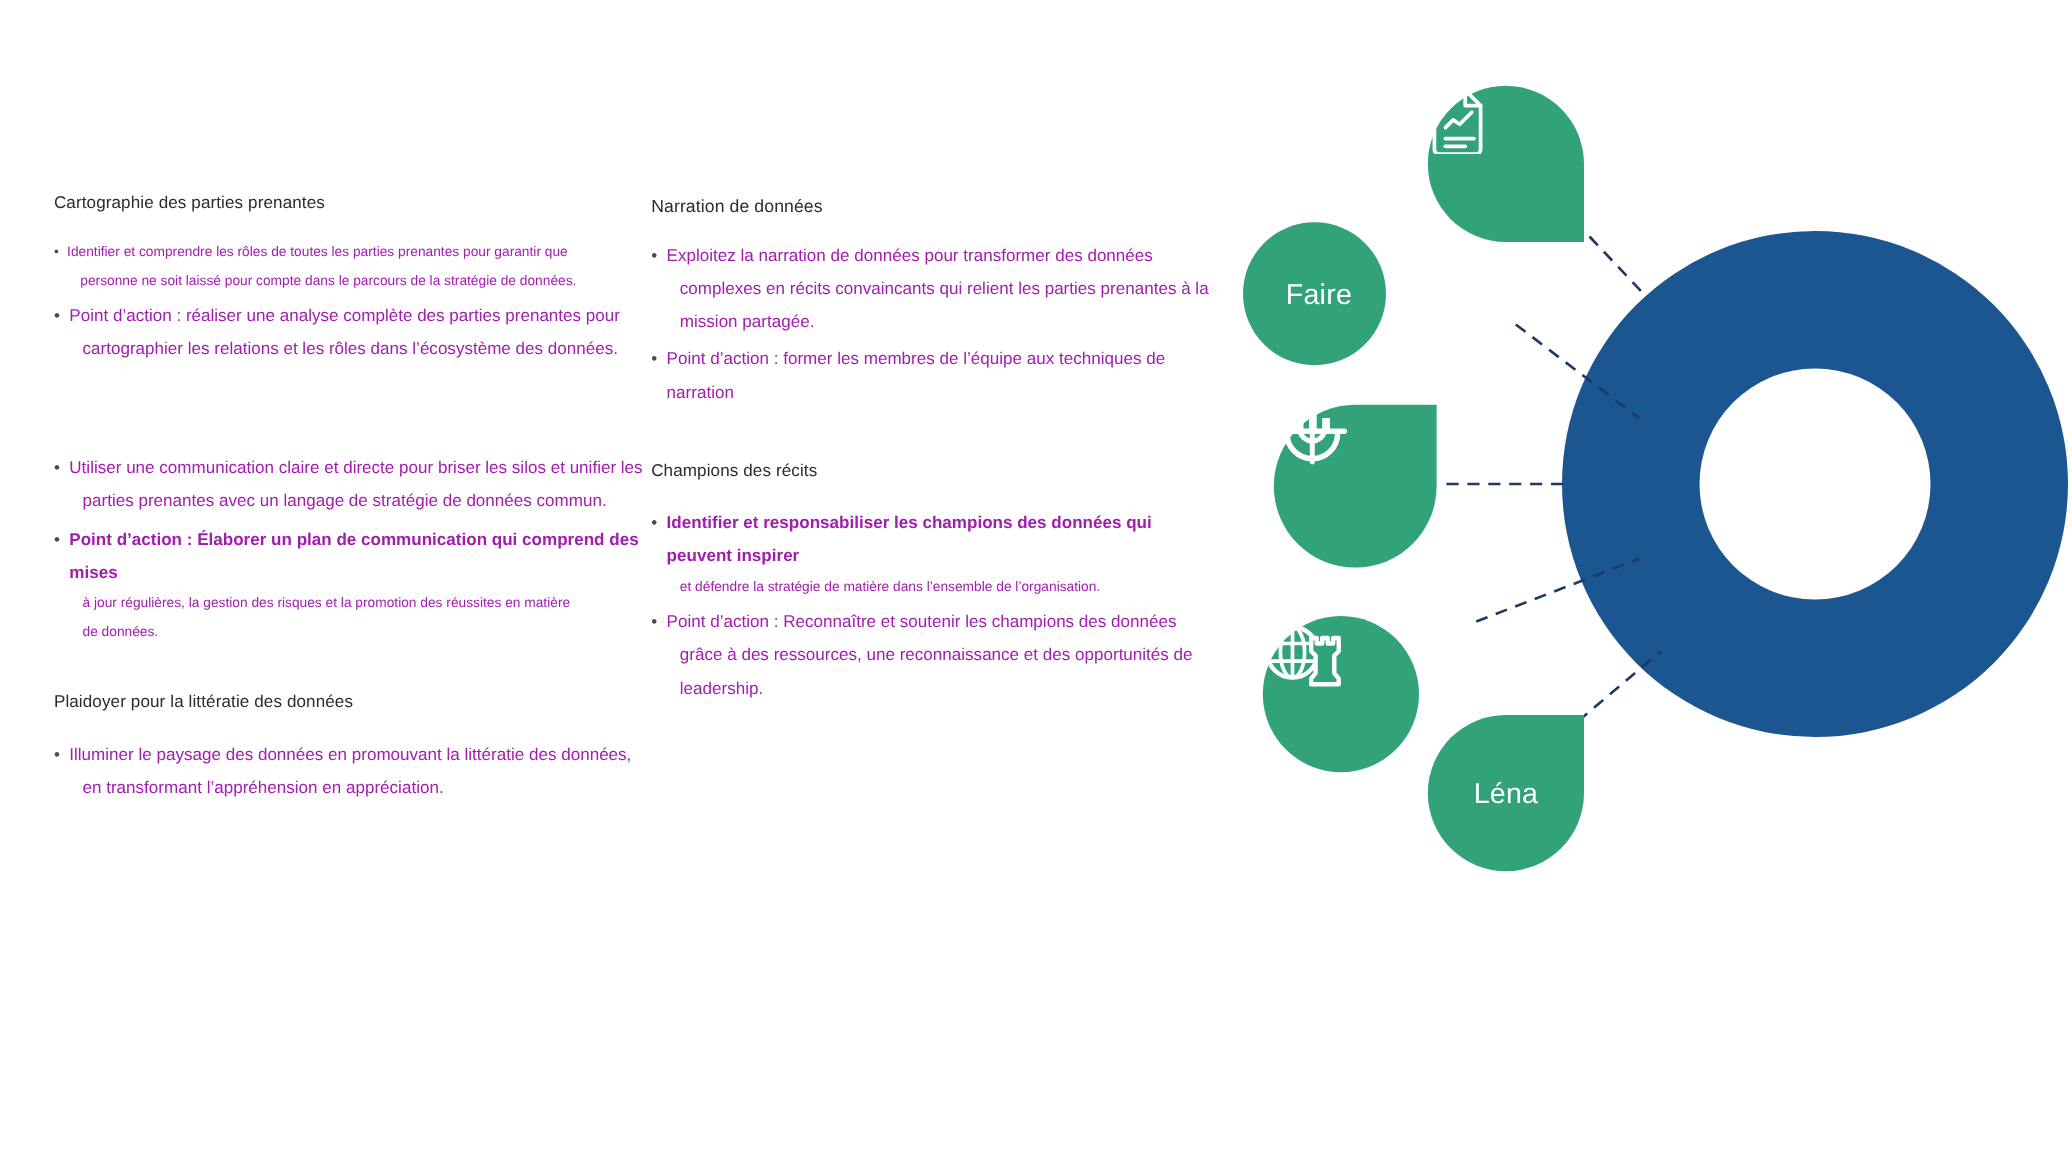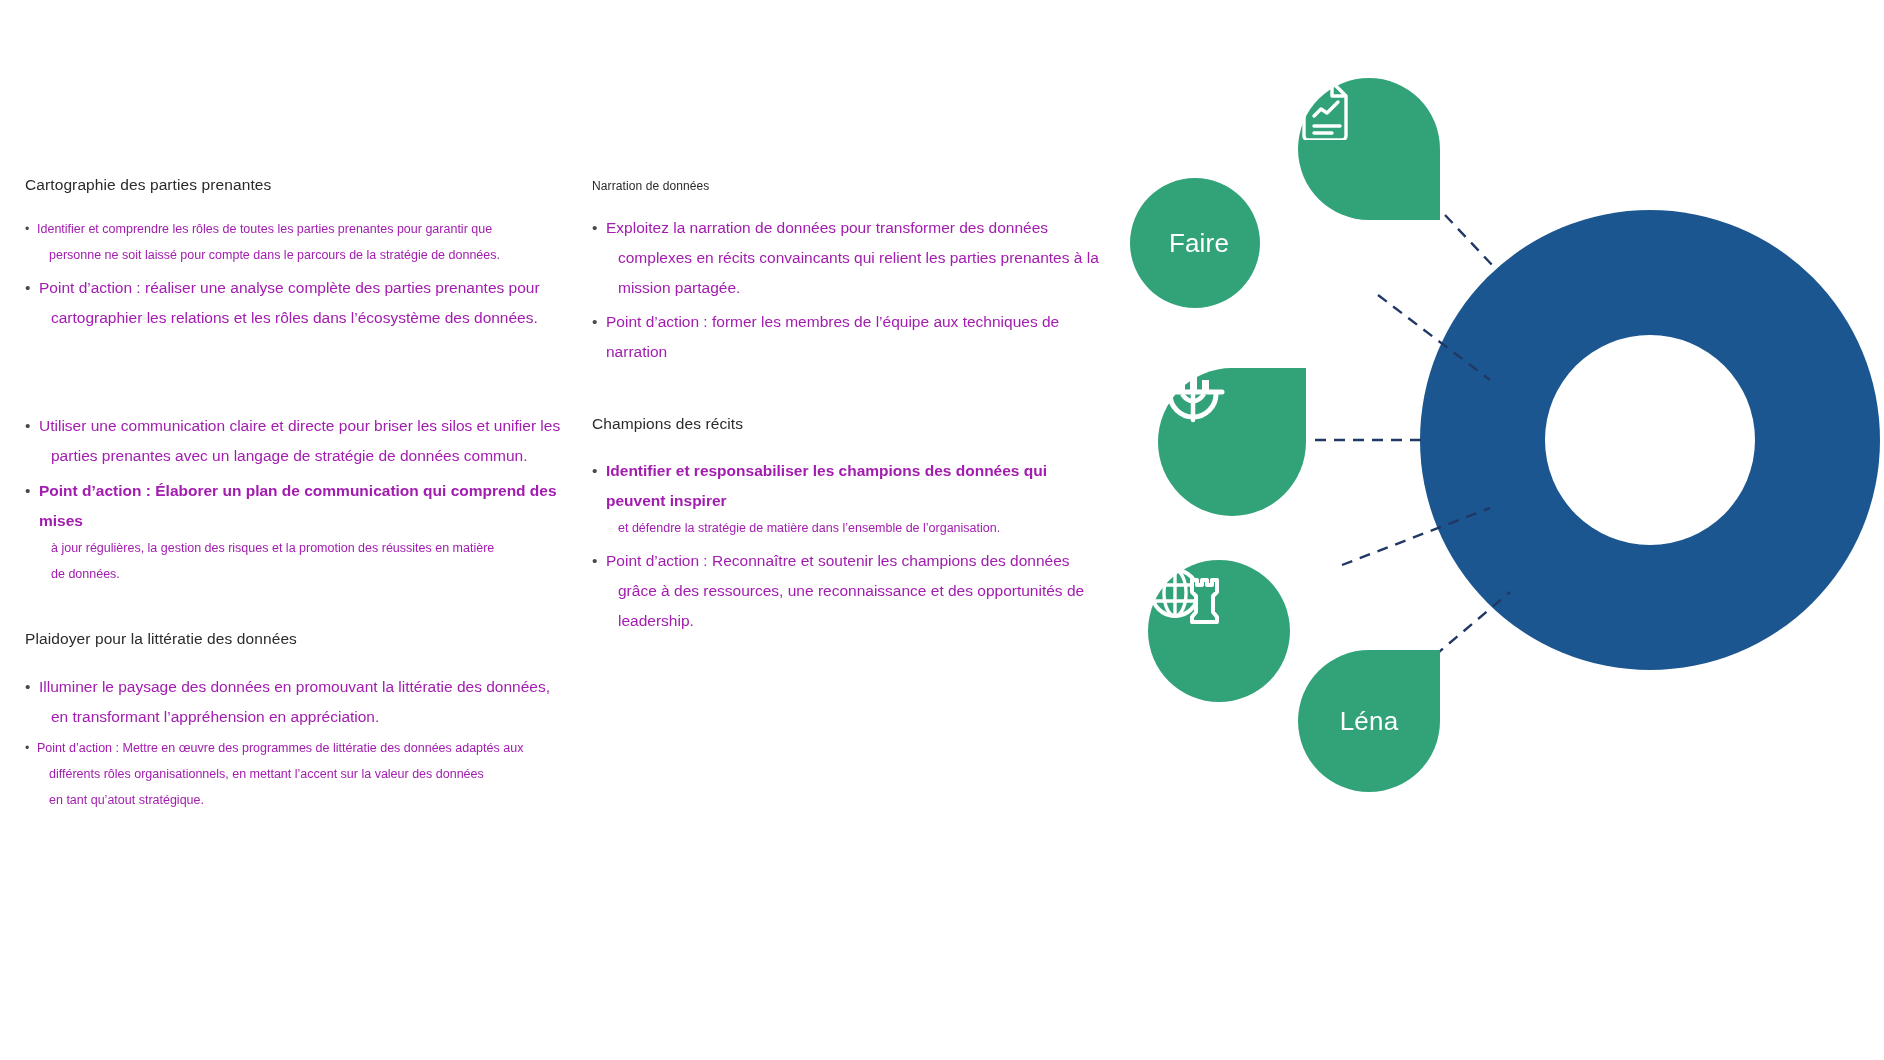--- a/index.html
+++ b/index.html
@@ -8,32 +8,32 @@
     background:#ffffff;
     font-family:"Liberation Sans","DejaVu Sans",sans-serif;
     color:#3c3c3c;
     overflow:hidden;
     position:relative;
   }
   .slide{position:absolute;inset:0;overflow:hidden;}
 
   
   .col{position:absolute;}
-  .col-left{left:25px;top:175px;width:540px;}
+  .col-left{left:49px;top:175px;width:540px;}
   .col-mid{left:592px;top:175px;width:510px;}
 
   .sec{margin-bottom:6px;}
   .sec + .sec{margin-top:34px;}
 
   .h-small{
     font-size:15.5px;font-weight:400;color:#2b2b2b;
     letter-spacing:.1px;margin:0 0 22px 0;line-height:1.3;
   }
   .h-mid{
-    font-size:12px;font-weight:400;color:#2b2b2b;
+    font-size:16px;font-weight:400;color:#2b2b2b;
     letter-spacing:.1px;margin:0 0 18px 0;line-height:1.3;
   }
   .h-big{
     font-size:23px;font-weight:400;color:#1f1f1f;
     letter-spacing:.1px;margin:0 0 10px 0;line-height:1.3;
   }
 
   ul.bl{list-style:none;margin:0;padding:0;}
   ul.bl li{
     position:relative;
@@ -114,27 +114,20 @@
         </li>
       </ul>
     </div>
 
     <div class="sec" style="margin-top:42px;">
       <div class="h-small">Plaidoyer pour la littératie des données</div>
       <ul class="bl t14">
         <li>
           <span class="ln">Illuminer le paysage des données en promouvant la littératie des données,</span>
           <span class="ln">en transformant l’appréhension en appréciation.</span>
-        </li>
-      </ul>
-      <ul class="bl t11">
-        <li>
-          <span class="ln">Point d’action : Mettre en œuvre des programmes de littératie des données adaptés aux</span>
-          <span class="ln">différents rôles organisationnels, en mettant l’accent sur la valeur des données</span>
-          <span class="ln">en tant qu’atout stratégique.</span>
         </li>
       </ul>
     </div>
   </div>
 
   <div class="col col-mid">
 
     <div class="sec" style="margin-top:4px;">
       <div class="h-mid">Narration de données</div>
       <ul class="bl t14">
@@ -188,21 +181,21 @@
         <svg width="58" height="62" viewBox="0 0 58 62">
           <path d="M10 4 h24 l14 14 v40 a4 4 0 0 1 -4 4 h-34 a4 4 0 0 1 -4 -4 v-50 a4 4 0 0 1 4 -4 z" fill="none" stroke="#ffffff" stroke-width="3.4" stroke-linejoin="round"></path>
           <path d="M34 4 v14 h14" fill="none" stroke="#ffffff" stroke-width="3.4" stroke-linejoin="round"></path>
           <polyline points="16,38 23,31 29,35 40,24" fill="none" stroke="#ffffff" stroke-width="3.4" stroke-linecap="round" stroke-linejoin="round"></polyline>
           <line x1="16" y1="48" x2="42" y2="48" stroke="#ffffff" stroke-width="3.4" stroke-linecap="round"></line>
           <line x1="16" y1="55" x2="34" y2="55" stroke="#ffffff" stroke-width="3.4" stroke-linecap="round"></line>
         </svg>
       </span>
     </div>
 
-    <div class="bubble b-round" style="left:40px;top:178px;width:130px;height:130px;">
+    <div class="bubble b-round" style="left:40px;top:202px;width:130px;height:130px;">
       <span class="bubble-label">
         <span class="icon-w">
           <svg width="26" height="22" viewBox="0 0 26 22">
             <path d="M7 11 a4 4 0 1 1 4 4 a5 5 0 0 1 -5 -5 a6 6 0 0 1 6 -6" fill="none" stroke="#ffffff" stroke-width="2.2" stroke-linecap="round"></path>
             <path d="M19 11 a4 4 0 1 0 -4 4 a5 5 0 0 0 5 -5 a6 6 0 0 0 -6 -6" fill="none" stroke="#ffffff" stroke-width="2.2" stroke-linecap="round"></path>
           </svg>
         </span>
         <span>Faire</span>
       </span>
     </div>

